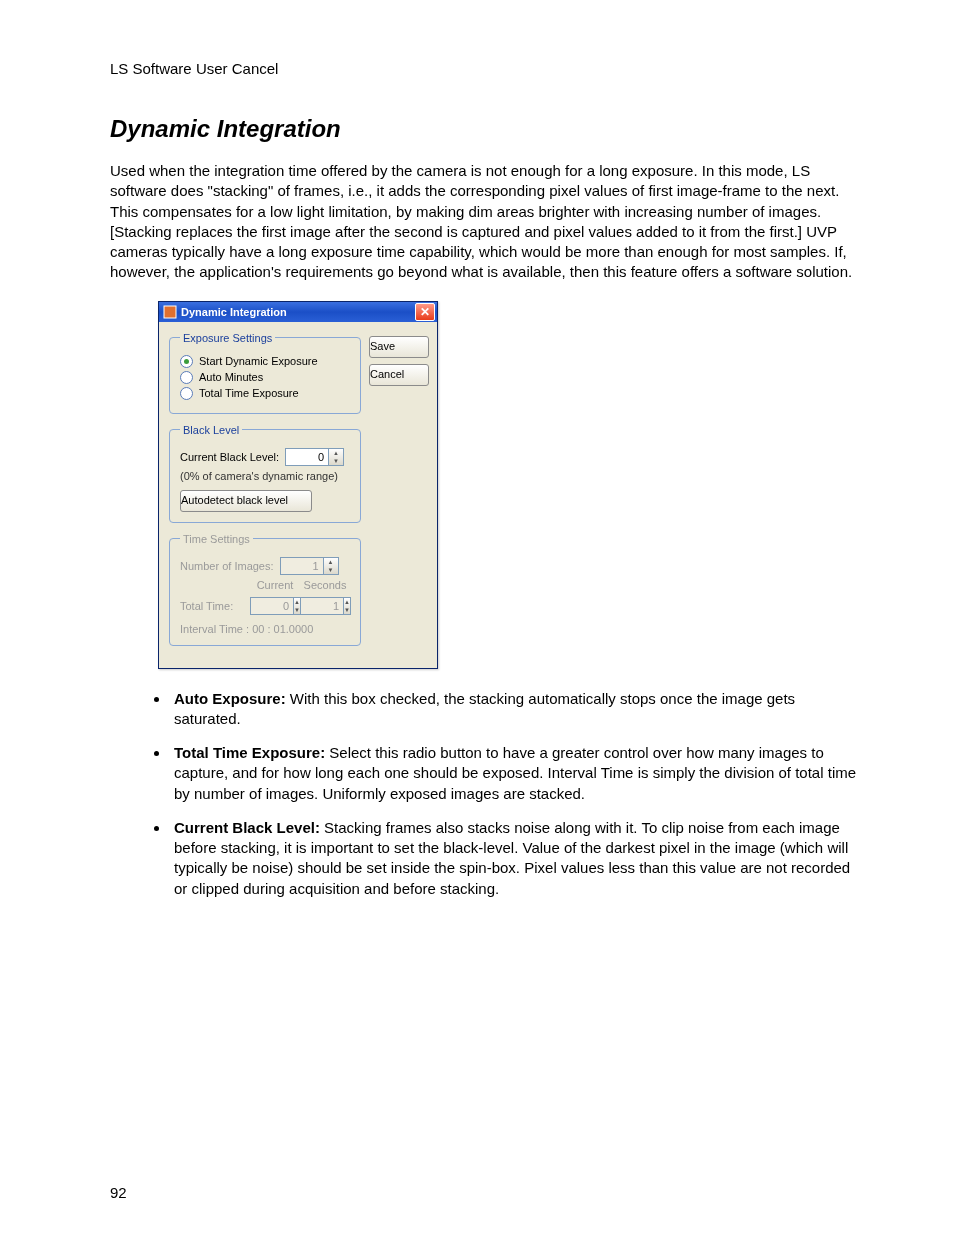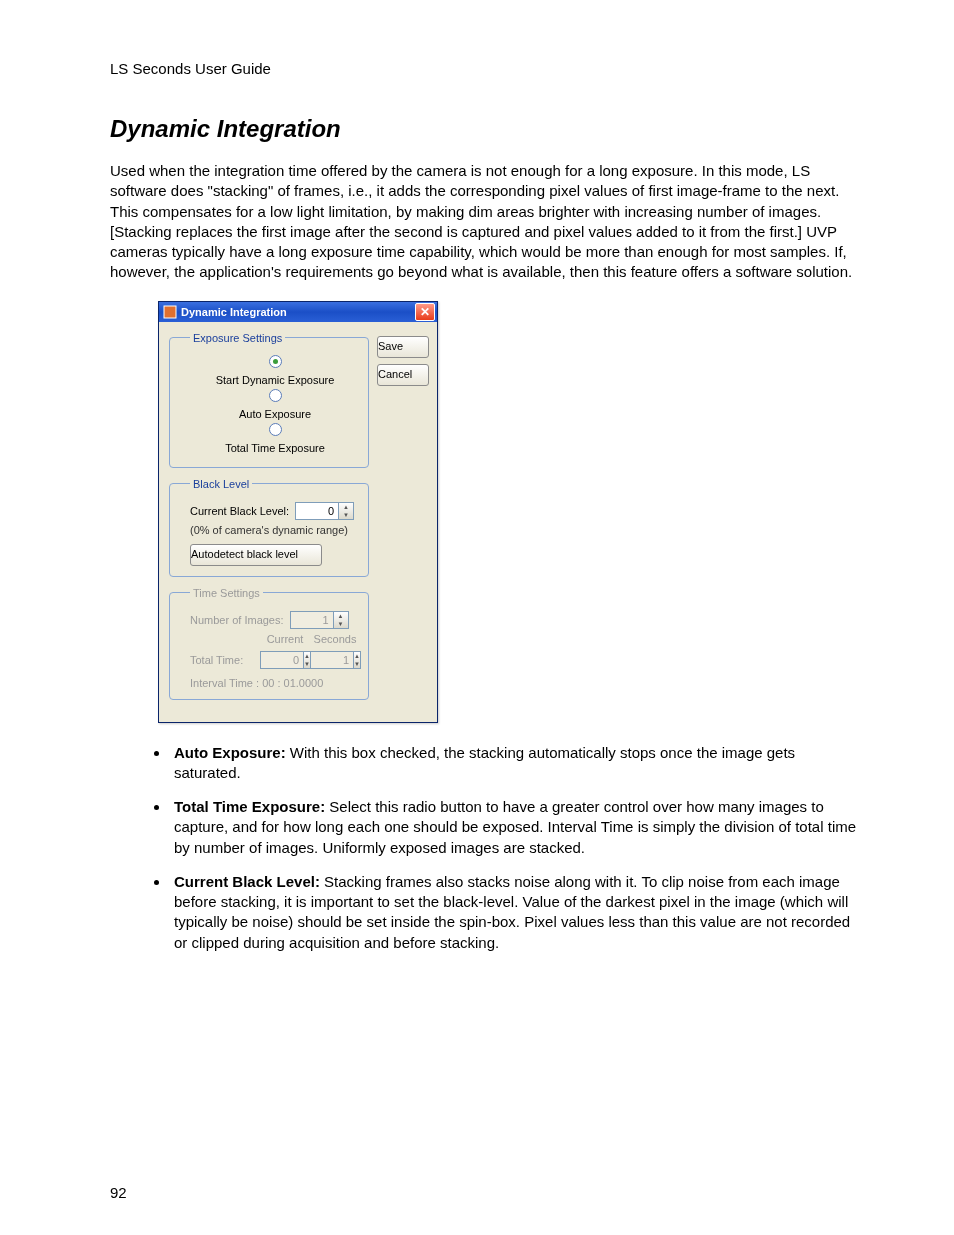--- a/index.html
+++ b/index.html
@@ -100,38 +100,37 @@
     background: linear-gradient(to bottom, #ffffff, #e9e6d8);
     font-size: 11px;
     text-align: left;
     line-height: 18px;
     color: #000;
   }
   fieldset.group {
     border: 1px solid #89a8d6;
     border-radius: 4px;
     margin: 0 0 10px 0;
-    padding: 8px 8px 10px 20px;
+    padding: 8px 8px 10px 10px;
   }
   fieldset.group legend {
     color: #1a3f9c;
     font-size: 11px;
     padding: 0 3px;
   }
   fieldset.group.disabled legend,
   fieldset.group.disabled .lbl,
   fieldset.group.disabled .hint {
     color: #9a9a9a;
   }
   .radio-row {
     display: flex;
     align-items: center;
     gap: 6px;
     margin: 3px 0;
-    flex-direction: column;
   }
   .radio {
     width: 11px; height: 11px;
     border: 1px solid #5a7cb8;
     border-radius: 50%;
     background: #fff;
     display: inline-flex;
     align-items: center;
     justify-content: center;
     flex: 0 0 auto;
@@ -207,21 +206,21 @@
     position: absolute;
     bottom: 34px;
     left: 110px;
     font-size: 15px;
   }
 </style>
 </head>
 <body>
 
 <div class="page">
-  <div class="header">LS Seconds User Guide</div>
+  <div class="header">LS Software User Cancel</div>
 
   <h2 class="section">Dynamic Integration</h2>
 
   <p class="body">Used when the integration time offered by the camera is not enough for a long exposure. In this mode, LS software does "stacking" of frames, i.e., it adds the corresponding pixel values of first image-frame to the next. This compensates for a low light limitation, by making dim areas brighter with increasing number of images. [Stacking replaces the first image after the second is captured and pixel values added to it from the first.] UVP cameras typically have a long exposure time capability, which would be more than enough for most samples. If, however, the application's requirements go beyond what is available, then this feature offers a software solution.</p>
 
 
   <div class="dialog">
     <div class="titlebar">
       <span class="title-icon">
         <svg viewBox="0 0 14 14">
@@ -237,21 +236,21 @@
       <div class="left-col">
 
         <fieldset class="group">
           <legend>Exposure Settings</legend>
           <div class="radio-row">
             <span class="radio checked"></span>
             <span class="lbl">Start Dynamic Exposure</span>
           </div>
           <div class="radio-row">
             <span class="radio"></span>
-            <span class="lbl">Auto Exposure</span>
+            <span class="lbl">Auto Minutes</span>
           </div>
           <div class="radio-row">
             <span class="radio"></span>
             <span class="lbl">Total Time Exposure</span>
           </div>
         </fieldset>
 
         <fieldset class="group">
           <legend>Black Level</legend>
           <div class="row">

